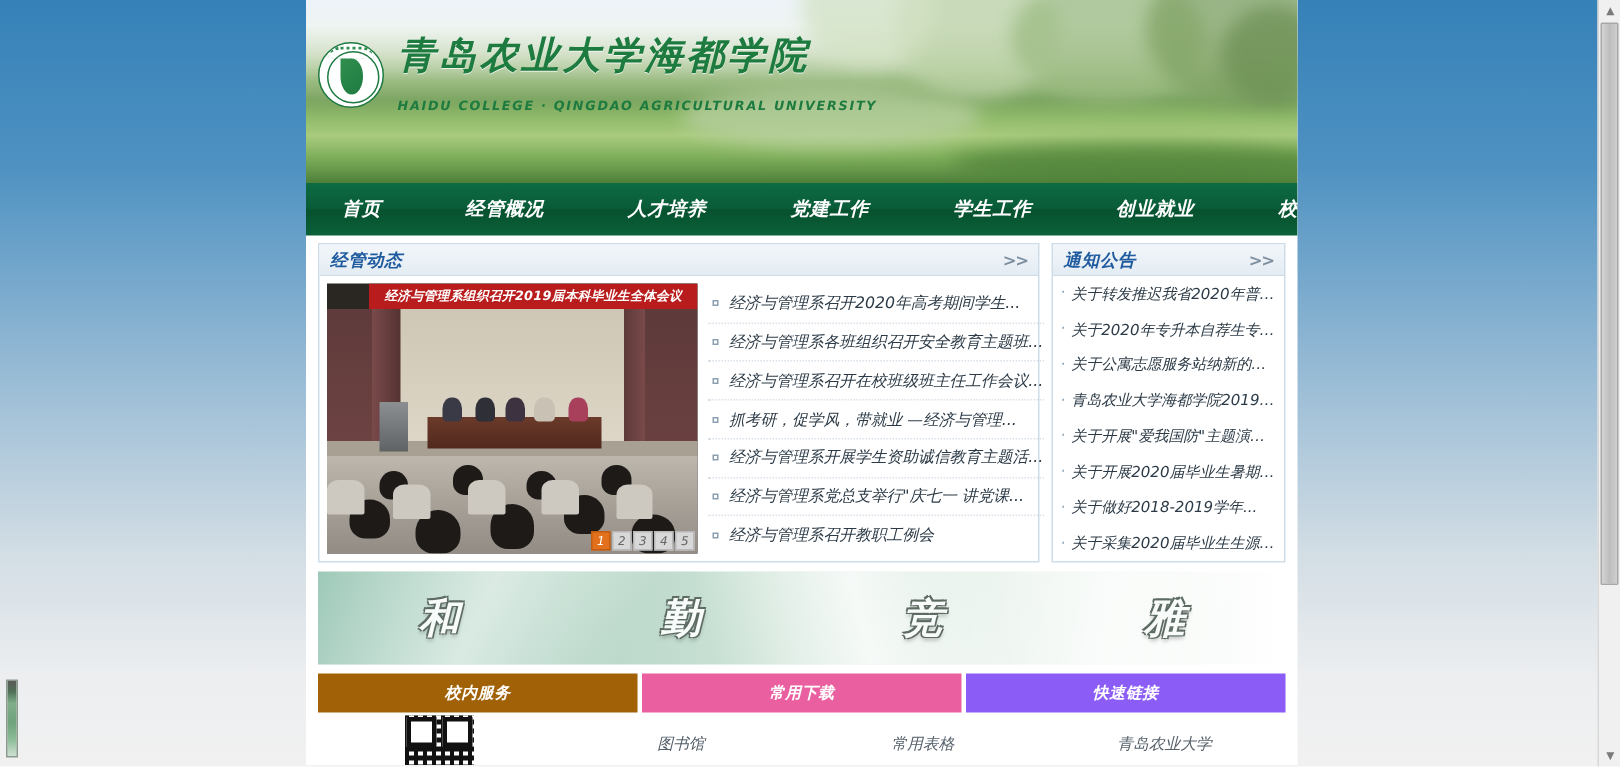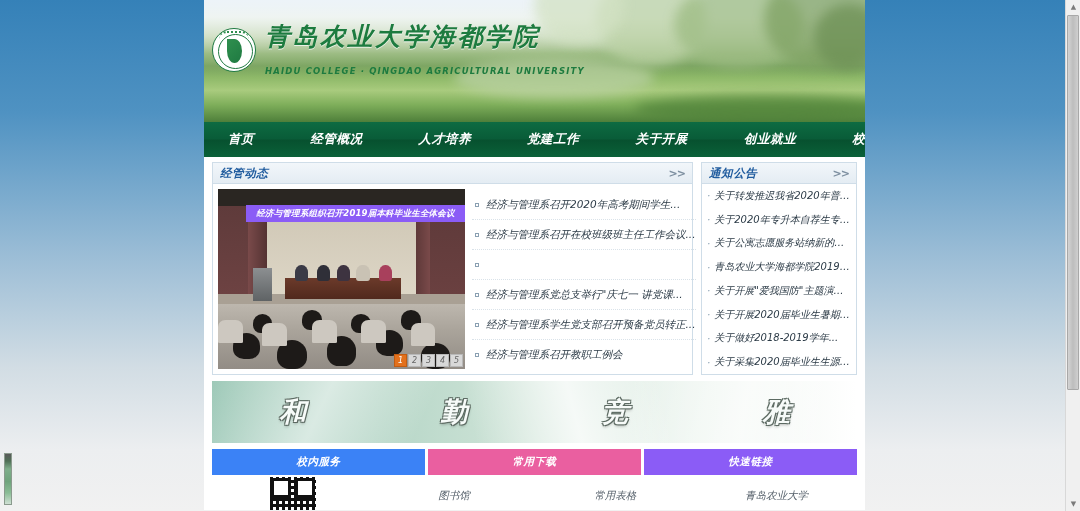--- a/index.html
+++ b/index.html
@@ -236,23 +236,23 @@
   
   #carousel {
     position: relative;
     width: 247px; height: 180px;
     flex: none;
     overflow: hidden;
     background: #2a2622;
   }
   #carousel-caption {
     position: absolute;
-    left: 0; top: 16px; right: 0;
+    left: 0; top: 0; right: 0;
     height: 17px;
-    background: #8b5cf6;
+    background: #b91c1c;
     color: #ffffff;
     font-size: 8.5px;
     font-weight: bold;
     display: flex;
     align-items: center;
     justify-content: center;
     letter-spacing: 0.2px;
     white-space: nowrap;
     overflow: hidden;
     z-index: 3;
@@ -466,21 +466,21 @@
 
   <div id="nav-bar">
     <div class="nav-item">首页</div>
     <div class="nav-spacer"></div>
     <div class="nav-item">经管概况</div>
     <div class="nav-spacer"></div>
     <div class="nav-item">人才培养</div>
     <div class="nav-spacer"></div>
     <div class="nav-item">党建工作</div>
     <div class="nav-spacer"></div>
-    <div class="nav-item">关于开展</div>
+    <div class="nav-item">学生工作</div>
     <div class="nav-spacer"></div>
     <div class="nav-item">创业就业</div>
     <div class="nav-spacer"></div>
     <div class="nav-item">校友相连</div>
   </div>
 
   <div id="content-row">
 
     <div id="news-block">
       <div class="panel-head">
@@ -530,32 +530,37 @@
           </div>
         </div>
 
         <div id="news-list">
           <div class="news-item">
             <span class="bullet"></span>
             <span class="news-title">经济与管理系召开2020年高考期间学生...</span>
           </div>
           <div class="news-item">
             <span class="bullet"></span>
-            <span class="news-title">经济与管理系召开在校班级班主任工作会议...</span>
+            <span class="news-title">经济与管理系各班组织召开安全教育主题班...</span>
           </div>
           <div class="news-item">
             <span class="bullet"></span>
+            <span class="news-title">经济与管理系召开在校班级班主任工作会议...</span>
+          </div>
+          <div class="news-item">
+            <span class="bullet"></span>
+            <span class="news-title">抓考研，促学风，带就业 —经济与管理...</span>
+          </div>
+          <div class="news-item">
+            <span class="bullet"></span>
+            <span class="news-title">经济与管理系开展学生资助诚信教育主题活...</span>
           </div>
           <div class="news-item">
             <span class="bullet"></span>
             <span class="news-title">经济与管理系党总支举行"庆七一 讲党课...</span>
-          </div>
-          <div class="news-item">
-            <span class="bullet"></span>
-            <span class="news-title">经济与管理系学生党支部召开预备党员转正...</span>
           </div>
           <div class="news-item">
             <span class="bullet"></span>
             <span class="news-title">经济与管理系召开教职工例会</span>
           </div>
         </div>
 
       </div>
     </div>
 
@@ -602,21 +607,21 @@
   </div>
 
   <div id="motto-banner">
     <div class="motto-char">和</div>
     <div class="motto-char">勤</div>
     <div class="motto-char">竞</div>
     <div class="motto-char">雅</div>
   </div>
 
   <div id="bottom-tabs">
-    <div class="btab" id="btab1" style="background: #3b82f6;">校内服务</div>
+    <div class="btab" id="btab1" style="background: #a16207;">校内服务</div>
     <div class="btab" id="btab2" style="background: rgb(234, 95, 160);">常用下载</div>
     <div class="btab" id="btab3" style="background: #8b5cf6;">快速链接</div>
   </div>
 
   <div id="bottom-links">
     <div id="qr-wrap">
       <div id="qr-code"></div>
     </div>
     <div class="bcell">图书馆</div>
     <div class="bcell">常用表格</div>

